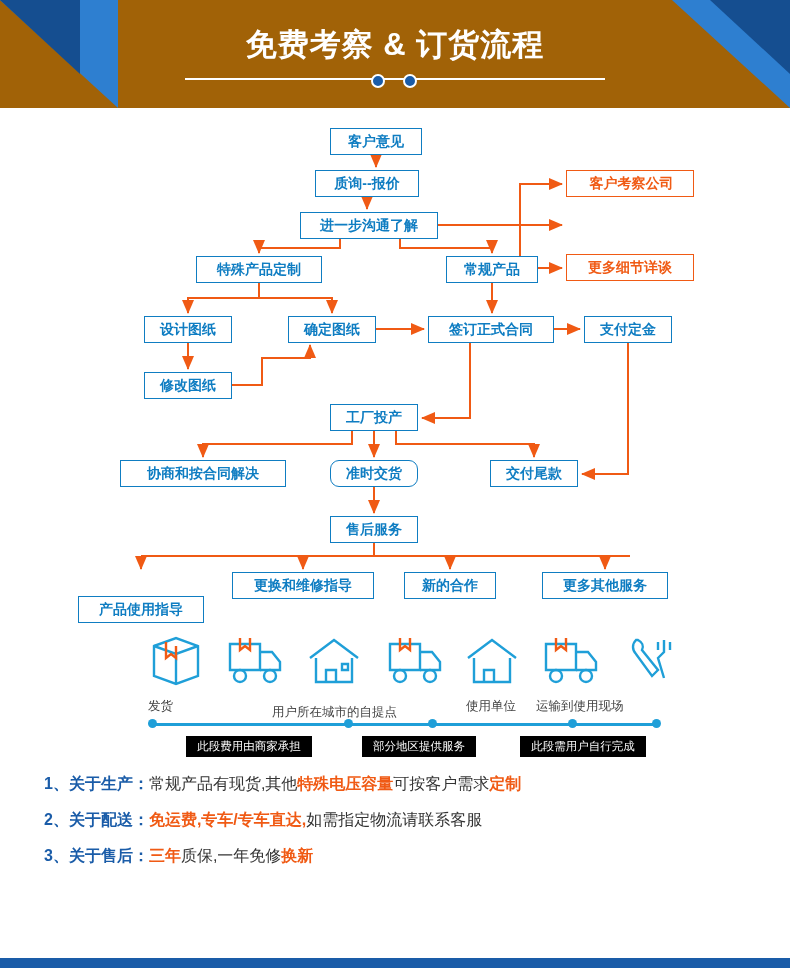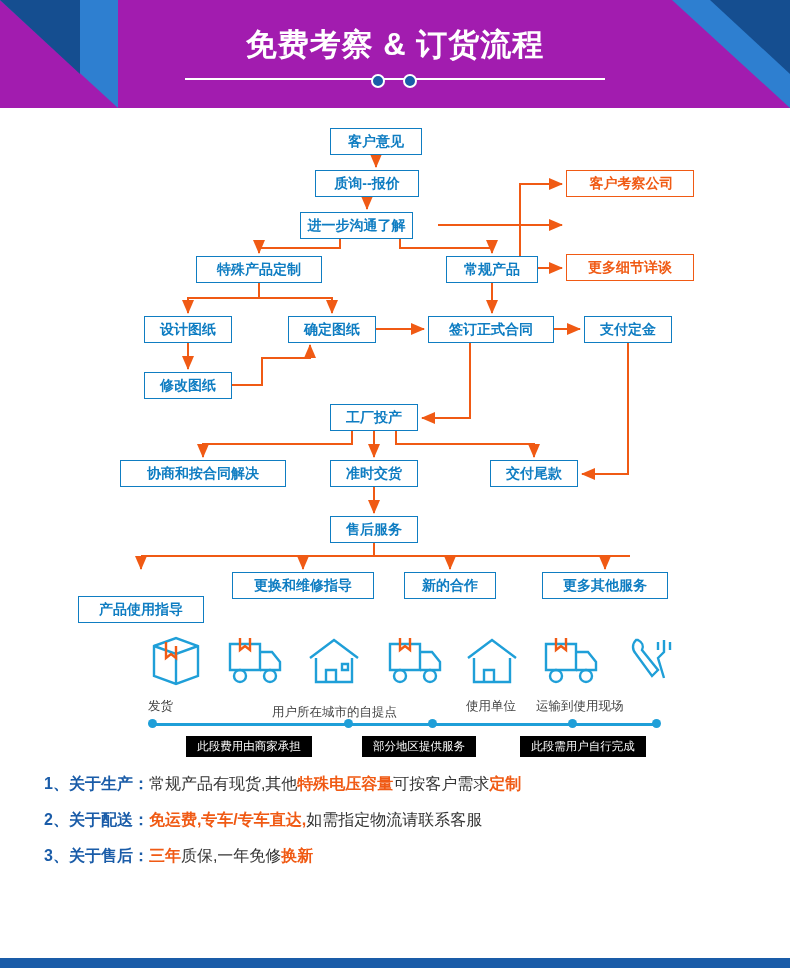--- a/index.html
+++ b/index.html
@@ -9,21 +9,21 @@
     font-family: "Liberation Sans", sans-serif;
     background: #ffffff;
     position: relative;
     overflow: hidden;
   }
 
   
   .header {
     position: relative;
     width: 790px; height: 108px;
-    background: #a21caf;
+    background: #a16207;
     overflow: hidden;
   }
   .header .corner {
     position: absolute;
     width: 0; height: 0;
     border-style: solid;
   }
   .corner-tl-light {
     top:0; left:0;
     border-width: 108px 0 0 118px;
@@ -250,33 +250,33 @@
       <path d="M141,448 L630,448"></path>
       <path d="M141,448 L141,461" marker-end="url(#ar)"></path>
       <path d="M303,448 L303,461" marker-end="url(#ar)"></path>
       <path d="M450,448 L450,461" marker-end="url(#ar)"></path>
       <path d="M605,448 L605,461" marker-end="url(#ar)"></path>
     </g>
   </svg>
 
   <div class="node" style="left:330px;top:20px;width:92px;">客户意见</div>
   <div class="node" style="left:315px;top:62px;width:104px;">质询--报价</div>
-  <div class="node" style="left:300px;top:104px;width:113px;">进一步沟通了解</div>
+  <div class="node" style="left:300px;top:104px;width:138px;">进一步沟通了解</div>
   <div class="node orange" style="left:566px;top:62px;width:128px;padding-left:12px;">客户考察公司</div>
   <div class="node orange" style="left:566px;top:146px;width:128px;">更多细节详谈</div>
   <div class="node" style="left:196px;top:148px;width:126px;">特殊产品定制</div>
   <div class="node" style="left:446px;top:148px;width:92px;">常规产品</div>
   <div class="node" style="left:144px;top:208px;width:88px;">设计图纸</div>
   <div class="node" style="left:288px;top:208px;width:88px;">确定图纸</div>
   <div class="node" style="left:428px;top:208px;width:126px;">签订正式合同</div>
   <div class="node" style="left:584px;top:208px;width:88px;">支付定金</div>
   <div class="node" style="left:144px;top:264px;width:88px;">修改图纸</div>
   <div class="node" style="left:330px;top:296px;width:88px;">工厂投产</div>
   <div class="node" style="left:120px;top:352px;width:166px;">协商和按合同解决</div>
-  <div class="node" style="left:330px;top:352px;width:88px;">准时交货</div>
+  <div class="node" style="left:330px;top:352px;width:88px;border-radius:9px;">准时交货</div>
   <div class="node" style="left:490px;top:352px;width:88px;">交付尾款</div>
   <div class="node" style="left:330px;top:408px;width:88px;">售后服务</div>
   <div class="node" style="left:78px;top:464px;width:126px;margin-top:24px;">产品使用指导</div>
   <div class="node" style="left:232px;top:464px;width:142px;">更换和维修指导</div>
   <div class="node" style="left:404px;top:464px;width:92px;">新的合作</div>
   <div class="node" style="left:542px;top:464px;width:126px;">更多其他服务</div>
 </div>
 
 <div class="delivery">
   <svg class="icons-row" viewBox="0 0 790 70">

